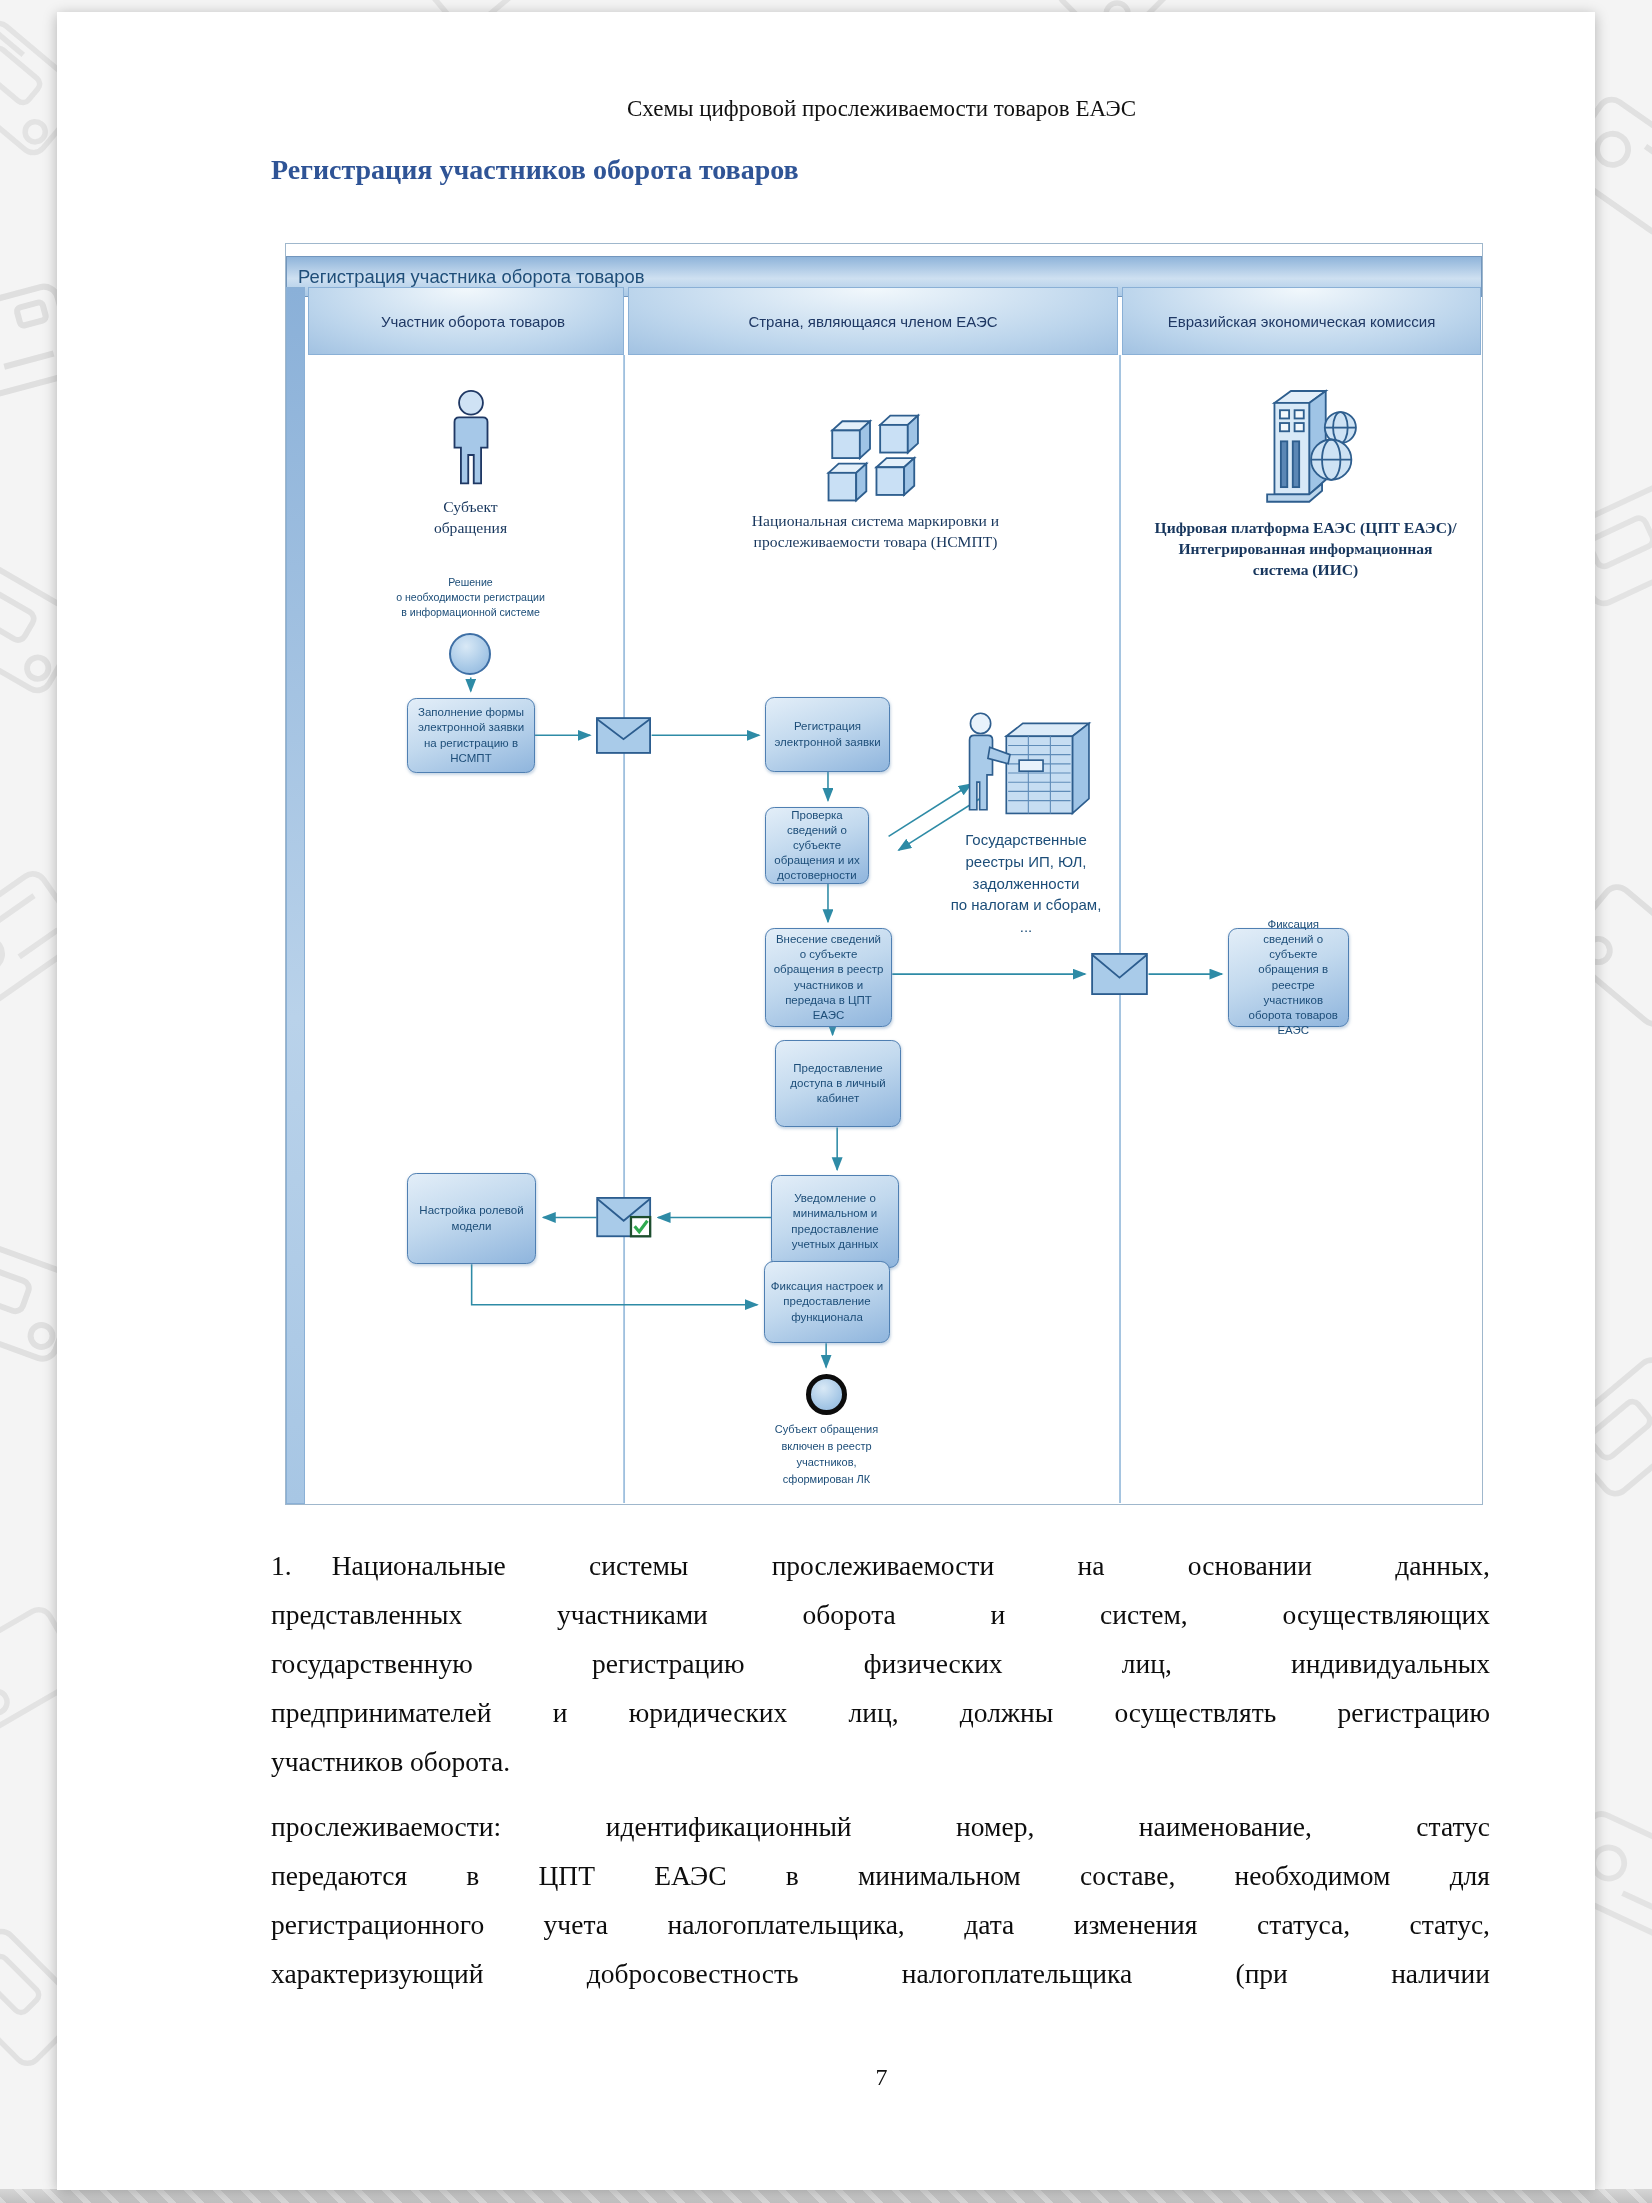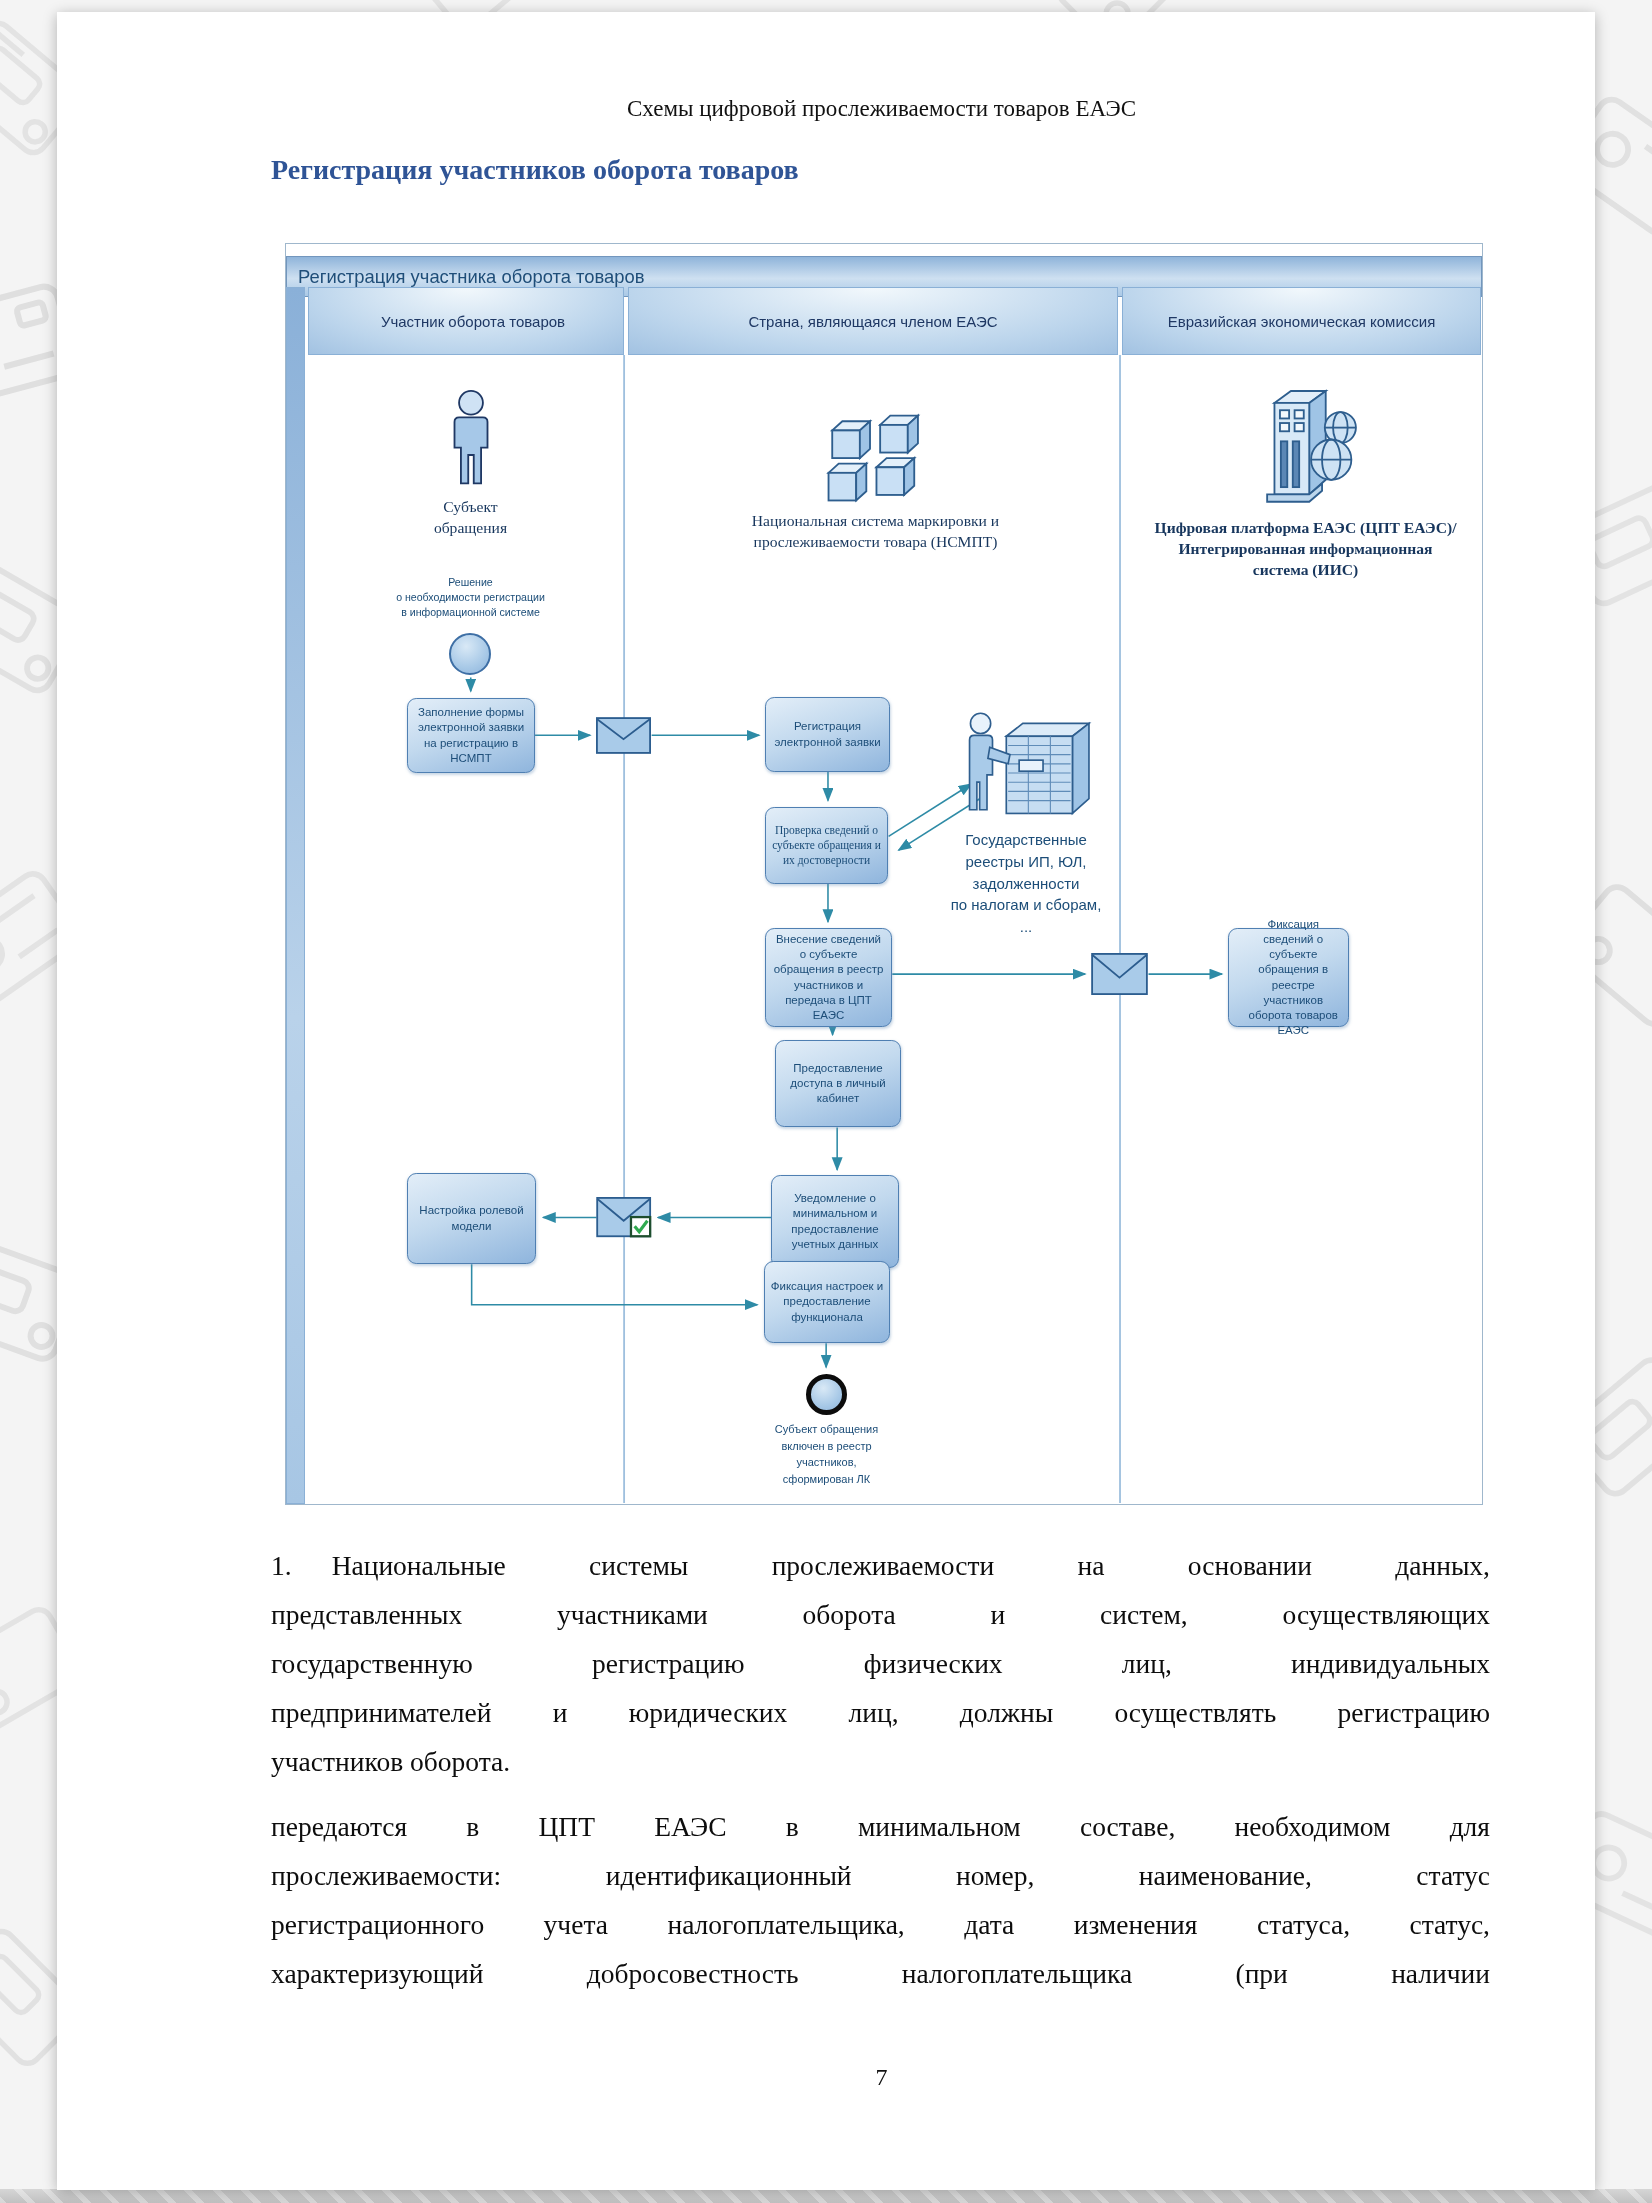--- a/index.html
+++ b/index.html
@@ -265,21 +265,21 @@
 Интегрированная информационная
 система (ИИС)</div>
 
     <div class="note" style="left:88px;top:331px;width:193px;font-size:10.6px;line-height:1.4;">Решение
 о необходимости регистрации
 в информационной системе</div>
     <div class="event start" style="left:163px;top:389px;width:42px;height:42px;"></div>
 
     <div class="task" style="left:121px;top:454px;width:128px;height:75px;">Заполнение формы электронной заявки на регистрацию в НСМПТ</div>
     <div class="task" style="left:479px;top:453px;width:125px;height:75px;">Регистрация электронной заявки</div>
-    <div class="task" style="left:479px;top:563px;width:123px;height:77px;font-family:Liberation Serif, serif;">Проверка сведений о субъекте обращения и их достоверности</div>
+    <div class="task" style="left:479px;top:563px;width:104px;height:77px;">Проверка сведений о субъекте обращения и их достоверности</div>
     <div class="task" style="left:479px;top:684px;width:127px;height:99px;">Внесение сведений о субъекте обращения в реестр участников и передача в ЦПТ ЕАЭС</div>
     <div class="task" style="left:942px;top:684px;width:121px;height:99px;padding-left:15px;">Фиксация сведений о субъекте обращения в реестре участников оборота товаров ЕАЭС</div>
     <div class="task" style="left:489px;top:796px;width:126px;height:87px;">Предоставление доступа в личный кабинет</div>
     <div class="task" style="left:485px;top:931px;width:128px;height:93px;">Уведомление о минимальном и предоставление учетных данных</div>
     <div class="task" style="left:121px;top:929px;width:129px;height:91px;">Настройка ролевой модели</div>
     <div class="task" style="left:478px;top:1017px;width:126px;height:82px;">Фиксация настроек и предоставление функционала</div>
 
     <svg class="icon" style="left:667px;top:459px;" width="147" height="129" viewBox="0 0 160 140">
       <g stroke="#2e5e8e" stroke-width="1.8">
         <path d="M58 36 L76 22 L148 22 L130 36 Z" fill="#dcebf8"></path>
@@ -334,22 +334,22 @@
 
   <div class="body-block" style="top:1541px;">
     <div class="bline"><span class="pnum">1.</span><span>Национальные системы прослеживаемости на основании данных,</span></div>
     <div class="bline">представленных участниками оборота и систем, осуществляющих</div>
     <div class="bline">государственную регистрацию физических лиц, индивидуальных</div>
     <div class="bline">предпринимателей и юридических лиц, должны осуществлять регистрацию</div>
     <div class="bline lastline">участников оборота.</div>
   </div>
 
   <div class="body-block" style="top:1802px;">
+    <div class="bline">прослеживаемости: идентификационный номер, наименование, статус</div>
     <div class="bline">передаются в ЦПТ ЕАЭС в минимальном составе, необходимом для</div>
-    <div class="bline">прослеживаемости: идентификационный номер, наименование, статус</div>
     <div class="bline">регистрационного учета налогоплательщика, дата изменения статуса, статус,</div>
     <div class="bline">характеризующий добросовестность налогоплательщика (при наличии</div>
   </div>
 
   <div class="page-num">7</div>
 
 </div>
 
 
 </body></html>

